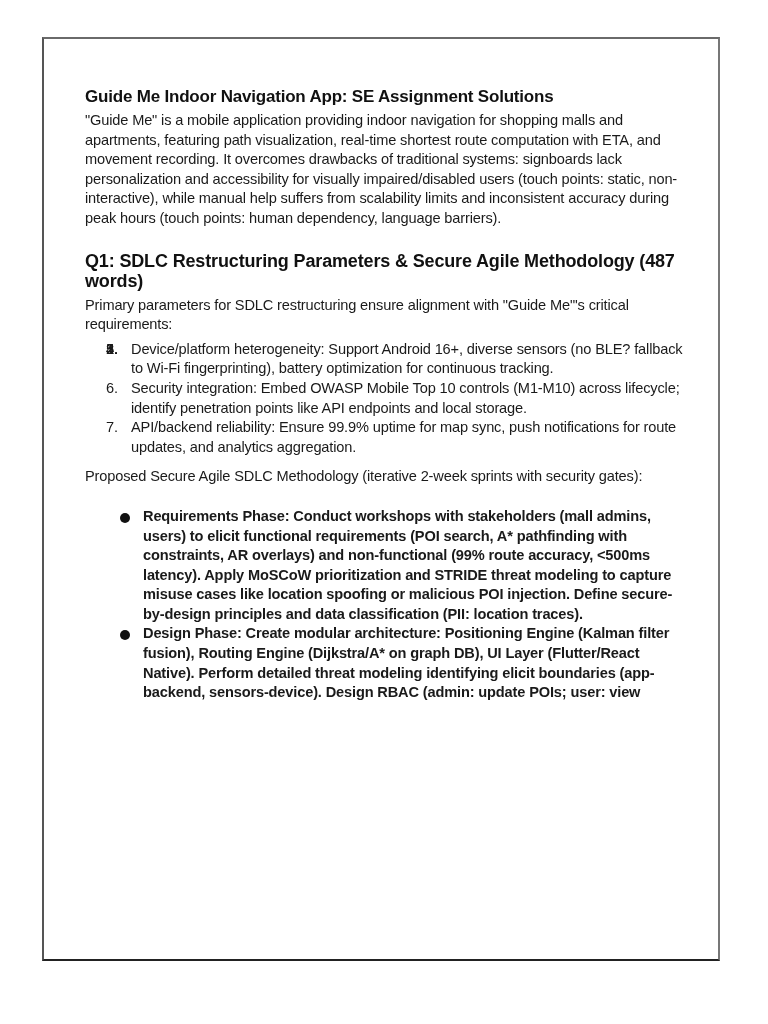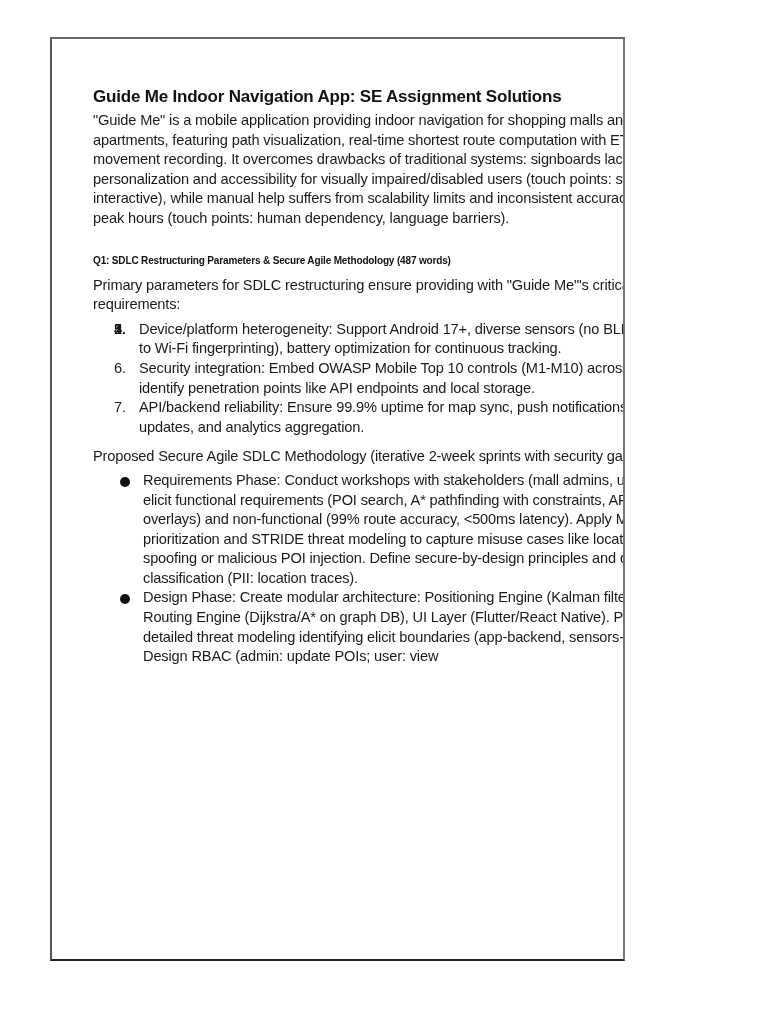--- a/index.html
+++ b/index.html
@@ -10,23 +10,23 @@
     body {
       width: 768px;
       height: 1024px;
       position: relative;
       overflow: hidden;
       font-family: "Liberation Sans", "DejaVu Sans", sans-serif;
       color: #1a1a1a;
     }
     .page {
       position: absolute;
-      left: 50px;
+      left: 42px;
       top: 37px;
-      width: 575px;
+      width: 678px;
       height: 924px;
       border-left: 2px solid #555;
       border-top: 2px solid #6a6a6a;
       border-right: 2px solid #777;
       border-bottom: 2px solid #222;
       box-sizing: border-box;
       background: #fff;
       overflow: hidden;
     }
     .content {
@@ -46,21 +46,21 @@
       letter-spacing: -0.2px;
       color: #111;
     }
     p {
       margin: 0;
     }
     .intro {
       margin-bottom: 22px;
     }
     .section-heading {
-      font-size: 10px;
+      font-size: 18px;
       font-weight: bold;
       line-height: 20px;
       margin: 0 0 5px 0;
       color: #111;
     }
     .section-intro {
       margin-bottom: 5px;
     }
     ol.params {
       margin: 0 0 10px 0;
@@ -70,26 +70,27 @@
     ol.params li {
       position: relative;
       padding-left: 46px;
     }
     ol.params li .num {
       position: absolute;
       left: 21px;
       top: 0;
     }
     .method-intro {
-      margin-bottom: 4px;
+      margin-bottom: 20px;
     }
     ul.phases {
-      margin: 4px;
+      margin: 12px;
       padding: 0;
       list-style: none;
+      font-weight: bold;
     }
     ul.phases li {
       position: relative;
       padding-left: 46px;
     }
     ul.phases li .bullet {
       position: absolute;
       left: 23px;
       top: 6px;
       width: 10px;
@@ -100,28 +101,28 @@
   </style>
 </head>
 <body>
 
 <div class="page">
   <div class="content">
     <h1 class="doc-title">Guide Me Indoor Navigation App: SE Assignment Solutions</h1>
     <p class="intro">"Guide Me" is a mobile application providing indoor navigation for shopping malls and apartments, featuring path visualization, real-time shortest route computation with ETA, and movement recording. It overcomes drawbacks of traditional systems: signboards lack personalization and accessibility for visually impaired/disabled users (touch points: static, non-interactive), while manual help suffers from scalability limits and inconsistent accuracy during peak hours (touch points: human dependency, language barriers).</p>
 
     <h2 class="section-heading">Q1: SDLC Restructuring Parameters &amp; Secure Agile Methodology (487 words)</h2>
-    <p class="section-intro">Primary parameters for SDLC restructuring ensure providing with "Guide Me"'s critical requirements:</p>
+    <p class="section-intro">Primary parameters for SDLC restructuring ensure alignment with "Guide Me"'s critical requirements:</p>
 
     <ol class="params">
       <li><span class="num">1.</span></li>
       <li><span class="num">2.</span></li>
       <li><span class="num">3.</span></li>
       <li><span class="num">4.</span></li>
-      <li><span class="num">5.</span><span>Device/platform heterogeneity: Support Android 17+, diverse sensors (no BLE? fallback to Wi-Fi fingerprinting), battery optimization for continuous tracking.</span></li>
+      <li><span class="num">5.</span><span>Device/platform heterogeneity: Support Android 16+, diverse sensors (no BLE? fallback to Wi-Fi fingerprinting), battery optimization for continuous tracking.</span></li>
       <li><span class="num">6.</span><span>Security integration: Embed OWASP Mobile Top 10 controls (M1-M10) across lifecycle; identify penetration points like API endpoints and local storage.</span></li>
       <li><span class="num">7.</span><span>API/backend reliability: Ensure 99.9% uptime for map sync, push notifications for route updates, and analytics aggregation.</span></li>
     </ol>
 
     <p class="method-intro">Proposed Secure Agile SDLC Methodology (iterative 2-week sprints with security gates):</p>
 
     <ul class="phases">
       <li><span class="bullet"></span><span>Requirements Phase: Conduct workshops with stakeholders (mall admins, users) to elicit functional requirements (POI search, A* pathfinding with constraints, AR overlays) and non-functional (99% route accuracy, &lt;500ms latency). Apply MoSCoW prioritization and STRIDE threat modeling to capture misuse cases like location spoofing or malicious POI injection. Define secure-by-design principles and data classification (PII: location traces).</span></li>
       <li><span class="bullet"></span><span>Design Phase: Create modular architecture: Positioning Engine (Kalman filter fusion), Routing Engine (Dijkstra/A* on graph DB), UI Layer (Flutter/React Native). Perform detailed threat modeling identifying elicit boundaries (app-backend, sensors-device). Design RBAC (admin: update POIs; user: view</span></li>
     </ul>

